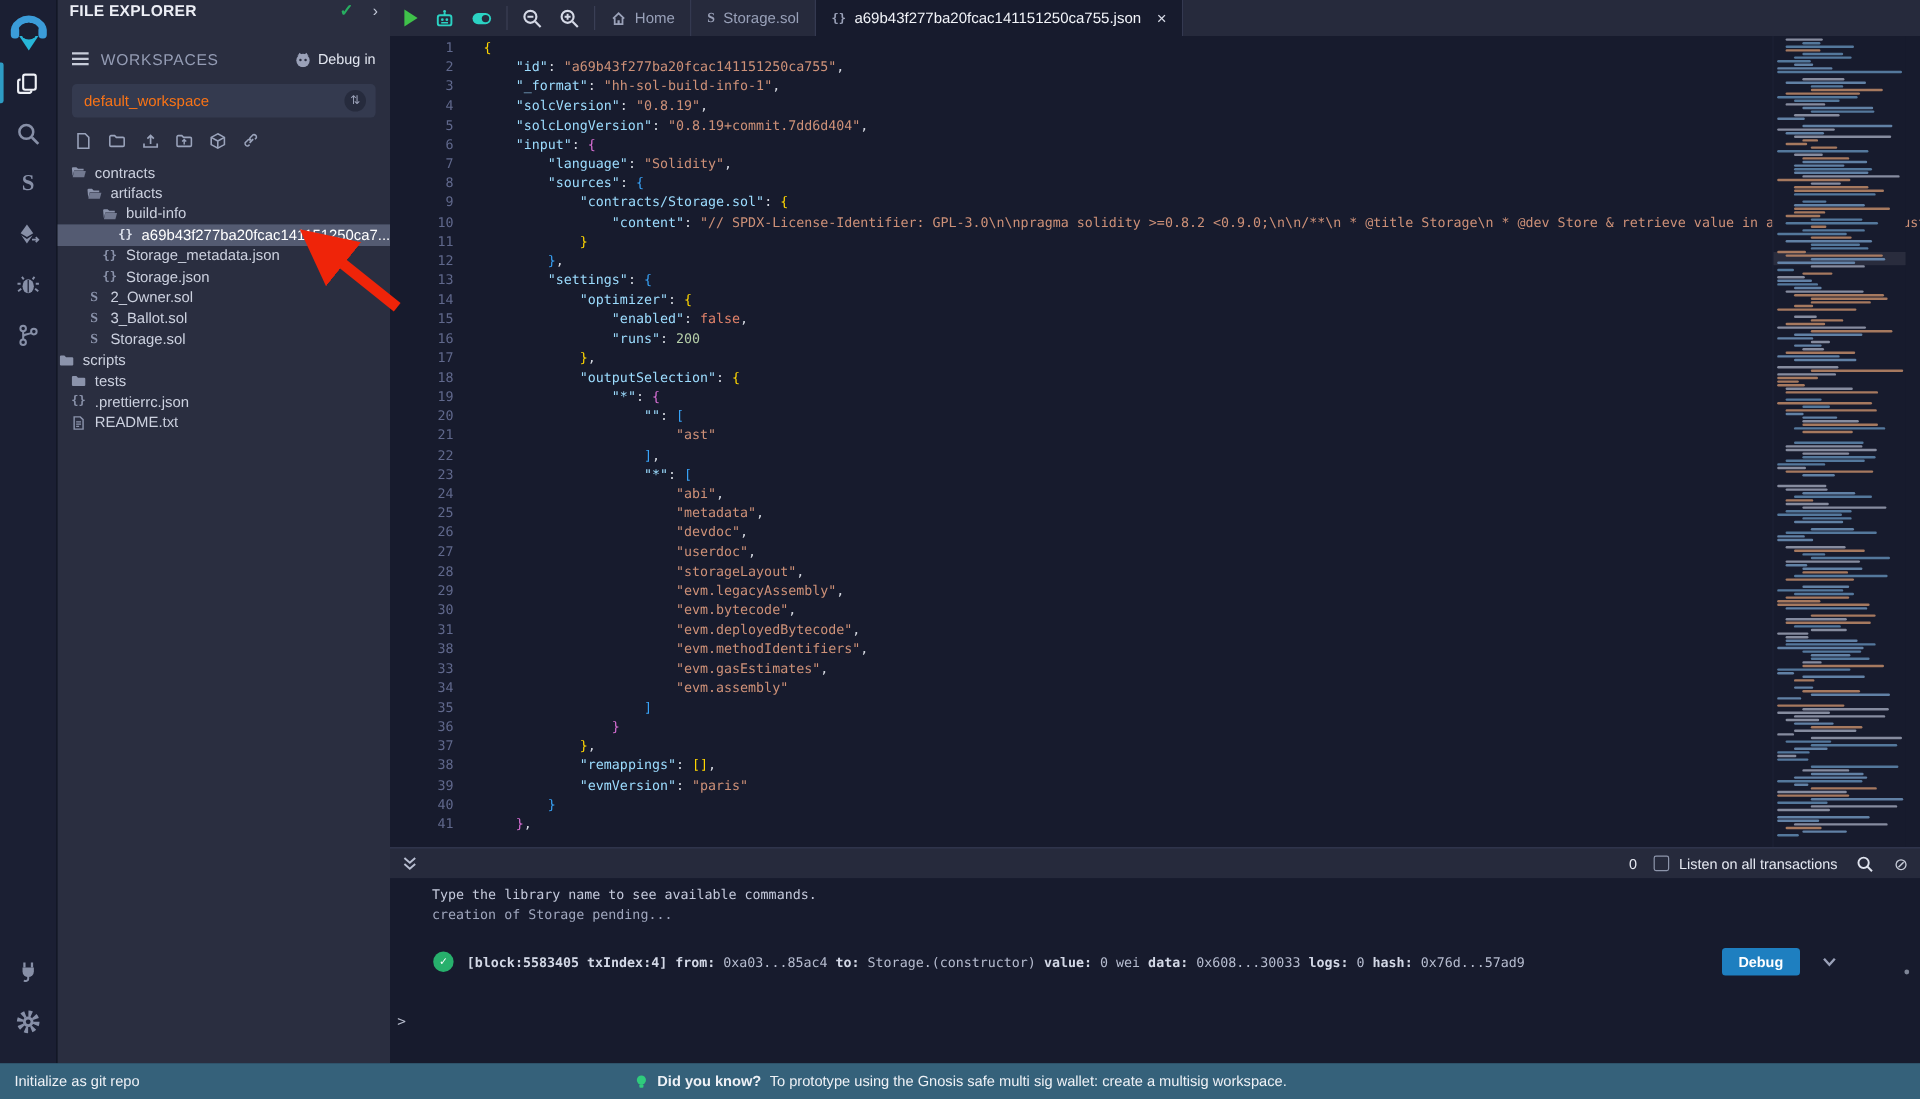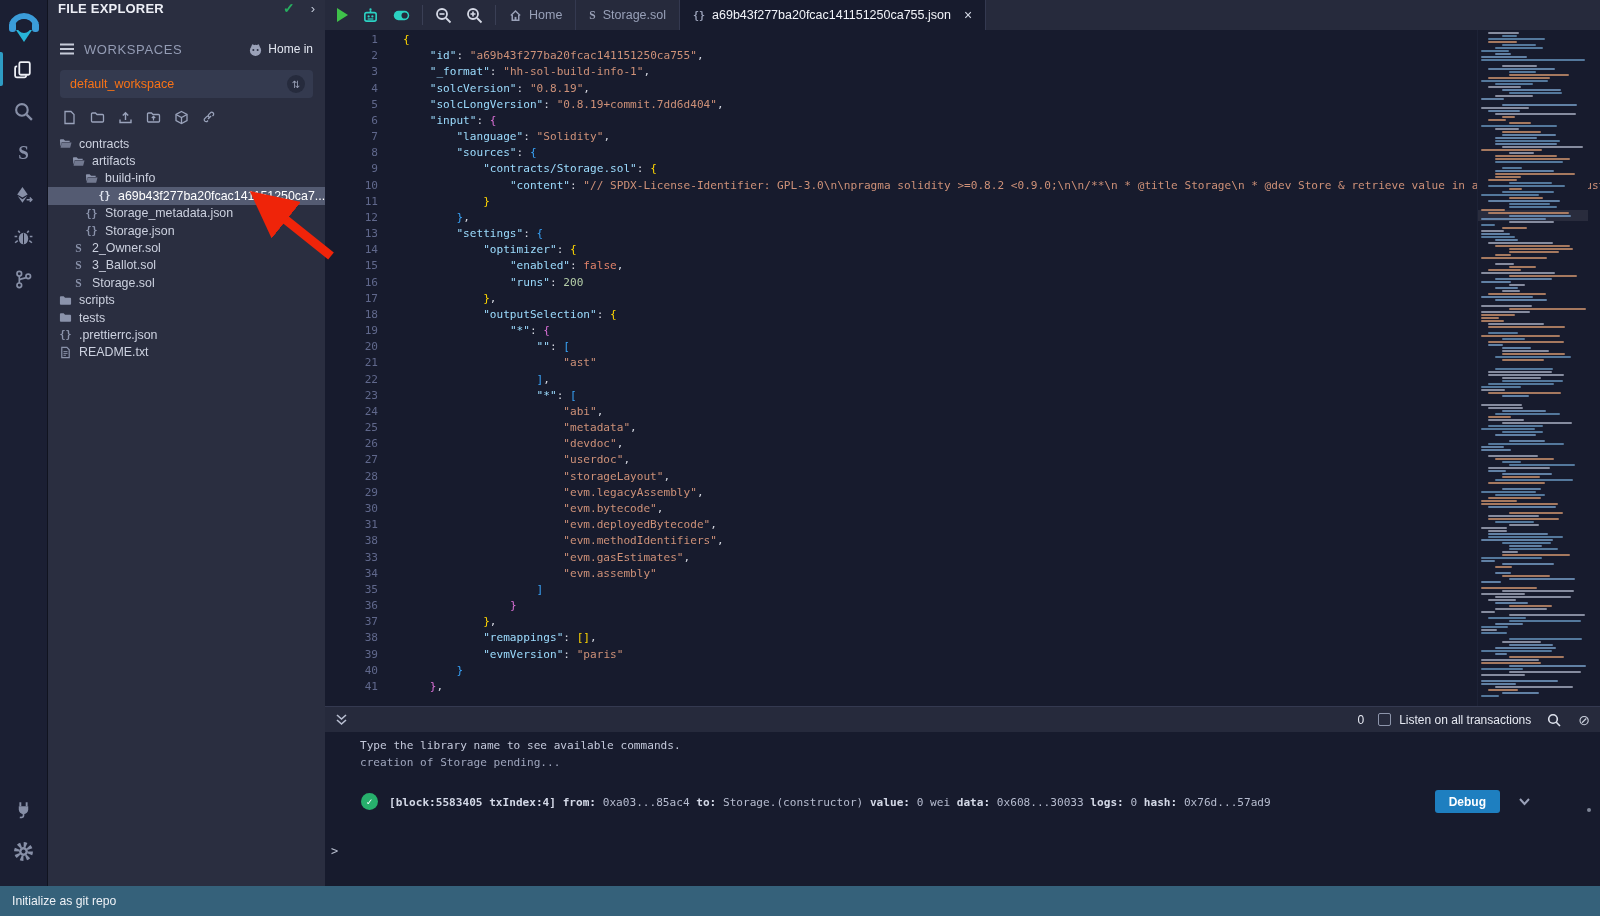--- a/index.html
+++ b/index.html
@@ -199,21 +199,21 @@
           </svg>
       </span>
       <span class="sp-ws-label">WORKSPACES</span>
       <span class="sp-signin">
         <svg width="15" height="13" viewBox="0 0 16 14">
             <circle cx="8" cy="8" r="6" fill="#9aa1b8"></circle>
             <path d="M3 4 L5 1 L7 3 Z M13 4 L11 1 L9 3 Z" fill="#9aa1b8"></path>
             <circle cx="5.7" cy="7.5" r="1.1" fill="#2a2e40"></circle>
             <circle cx="10.3" cy="7.5" r="1.1" fill="#2a2e40"></circle>
           </svg>
-        <span>Home in</span>
+        <span>Debug in</span>
       </span>
     </div>
     <div class="sp-dd">
       <span class="sp-dd-label">default_workspace</span>
       <span class="sp-dd-btn">⇅</span>
     </div>
     <div class="sp-tools" id="sp-tools">
         <span class="tool">
           <svg viewBox="0 0 15 15">
             <path d="M3 1.5 H9 L12 4.5 V13.5 H3 Z" fill="none" stroke="currentColor" stroke-width="1.3"></path>
@@ -307,21 +307,21 @@
             <span class="ico-s">S</span>
           </span>
           <span>3_Ballot.sol</span>
         </div>
         <div class="tree-row" style="padding-left: 23px;">
           <span class="tree-ico">
             <span class="ico-s">S</span>
           </span>
           <span>Storage.sol</span>
         </div>
-        <div class="tree-row" style="padding-left: 10px;">
+        <div class="tree-row" style="">
           <span class="tree-ico">
             <svg viewBox="0 0 14 14">
               <path d="M1 3.5 A1 1 0 0 1 2 2.5 H5 L6.5 4 H12 A1 1 0 0 1 13 5 V10.5 A1 1 0 0 1 12 11.5 H2 A1 1 0 0 1 1 10.5 Z" fill="currentColor"></path>
             </svg>
           </span>
           <span>scripts</span>
         </div>
         <div class="tree-row" style="padding-left: 10px;">
           <span class="tree-ico">
             <svg viewBox="0 0 14 14">
@@ -750,14 +750,24 @@
             <path d="M3 5 L7.5 10 L12 5" fill="none" stroke="currentColor" stroke-width="2"></path>
           </svg>
       </span>
       <span class="t-dot"></span>
       <div class="t-prompt">&gt;</div>
     </div>
   </div>
 
   <div class="statusbar">
     <span class="sb-left">Initialize as git repo</span>
+    <span class="sb-mid">
+      <span class="sb-bulb">
+        <svg viewBox="0 0 13 13">
+            <circle cx="6.5" cy="5" r="3.8" fill="currentColor"></circle>
+            <rect x="4.8" y="8.5" width="3.4" height="3" rx="0.8" fill="currentColor"></rect>
+          </svg>
+      </span>
+      <b>Did you know?</b>
+      <span>To prototype using the Gnosis safe multi sig wallet: create a multisig workspace.</span>
+    </span>
   </div>
 </div>
 
 </body></html>

